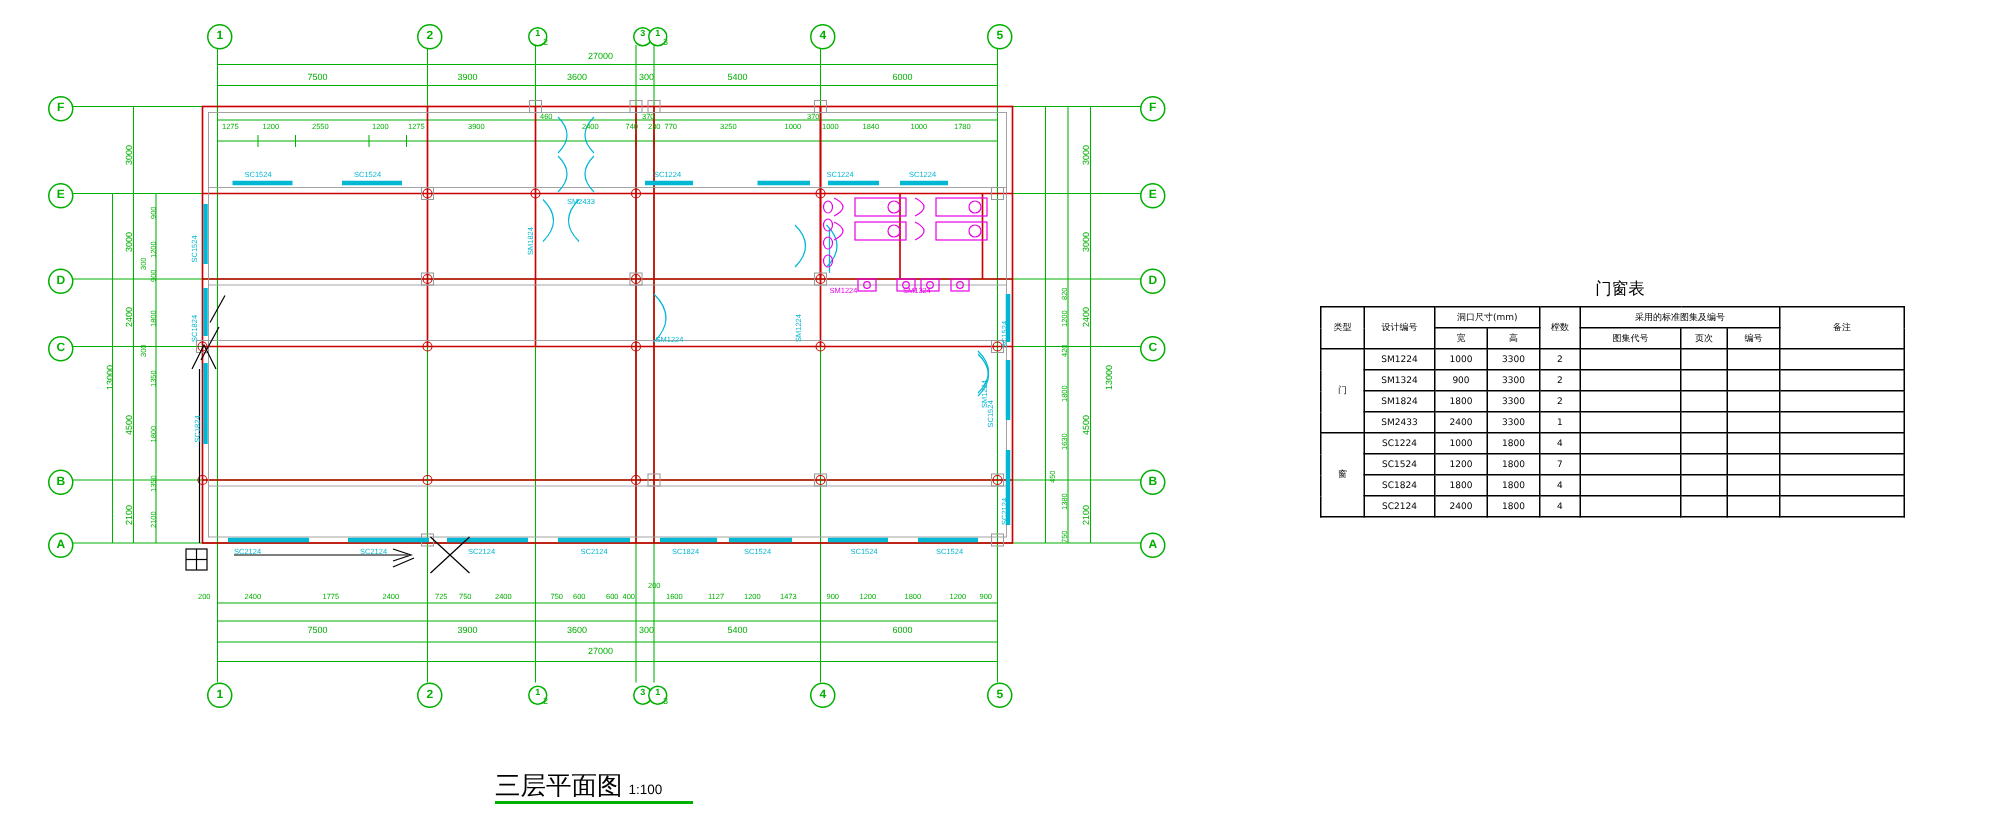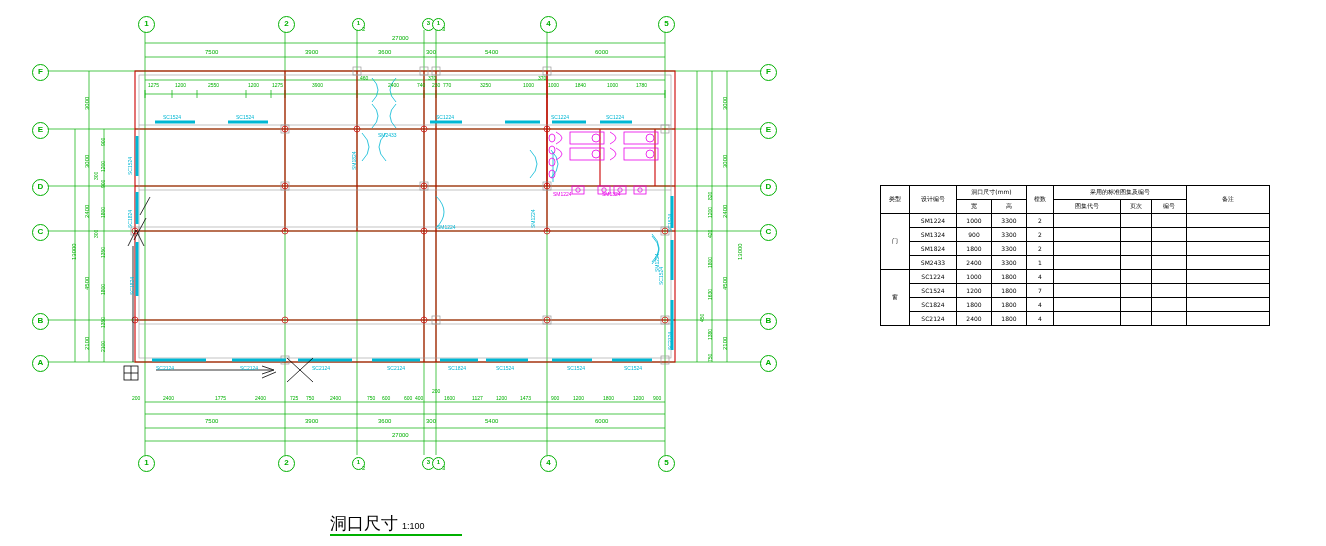--- a/index.html
+++ b/index.html
@@ -419,20 +419,21 @@
   <div class="lbl cyanTxt vert" style="left:531px;top:228px">SM1224</div>
   <div class="lbl cyanTxt" style="left:437px;top:225px">SM1224</div>
   <div class="lbl magTxt" style="left:553px;top:192px">SM1224</div>
   <div class="lbl magTxt" style="left:602px;top:192px">SM1324</div>
   <div class="lbl cyanTxt vert" style="left:655px;top:272px">SM1224</div>
 
 </div>
 
 <div class="schedule-wrap">
 
+  <div class="sched-title">门窗表</div>
 
   <table class="sched">
     <thead>
       <tr>
         <th rowspan="2" style="width:28px">类型</th>
         <th rowspan="2" style="width:46px">设计编号</th>
         <th colspan="2" style="width:68px">洞口尺寸(mm)</th>
         <th rowspan="2" style="width:26px">樘数</th>
         <th colspan="3" style="width:130px">采用的标准图集及编号</th>
         <th rowspan="2">备注</th>
@@ -528,15 +529,15 @@
         <td></td>
         <td></td>
         <td></td>
         <td></td>
       </tr>
     </tbody>
   </table>
 </div>
 
 <div class="dtitle">
-  <span class="cn">洞口尺寸</span><span class="sc">1:100</span>
+  <span class="cn">三层平面图</span><span class="sc">1:100</span>
   <div class="ul"></div>
 </div>
 
 </body></html>

